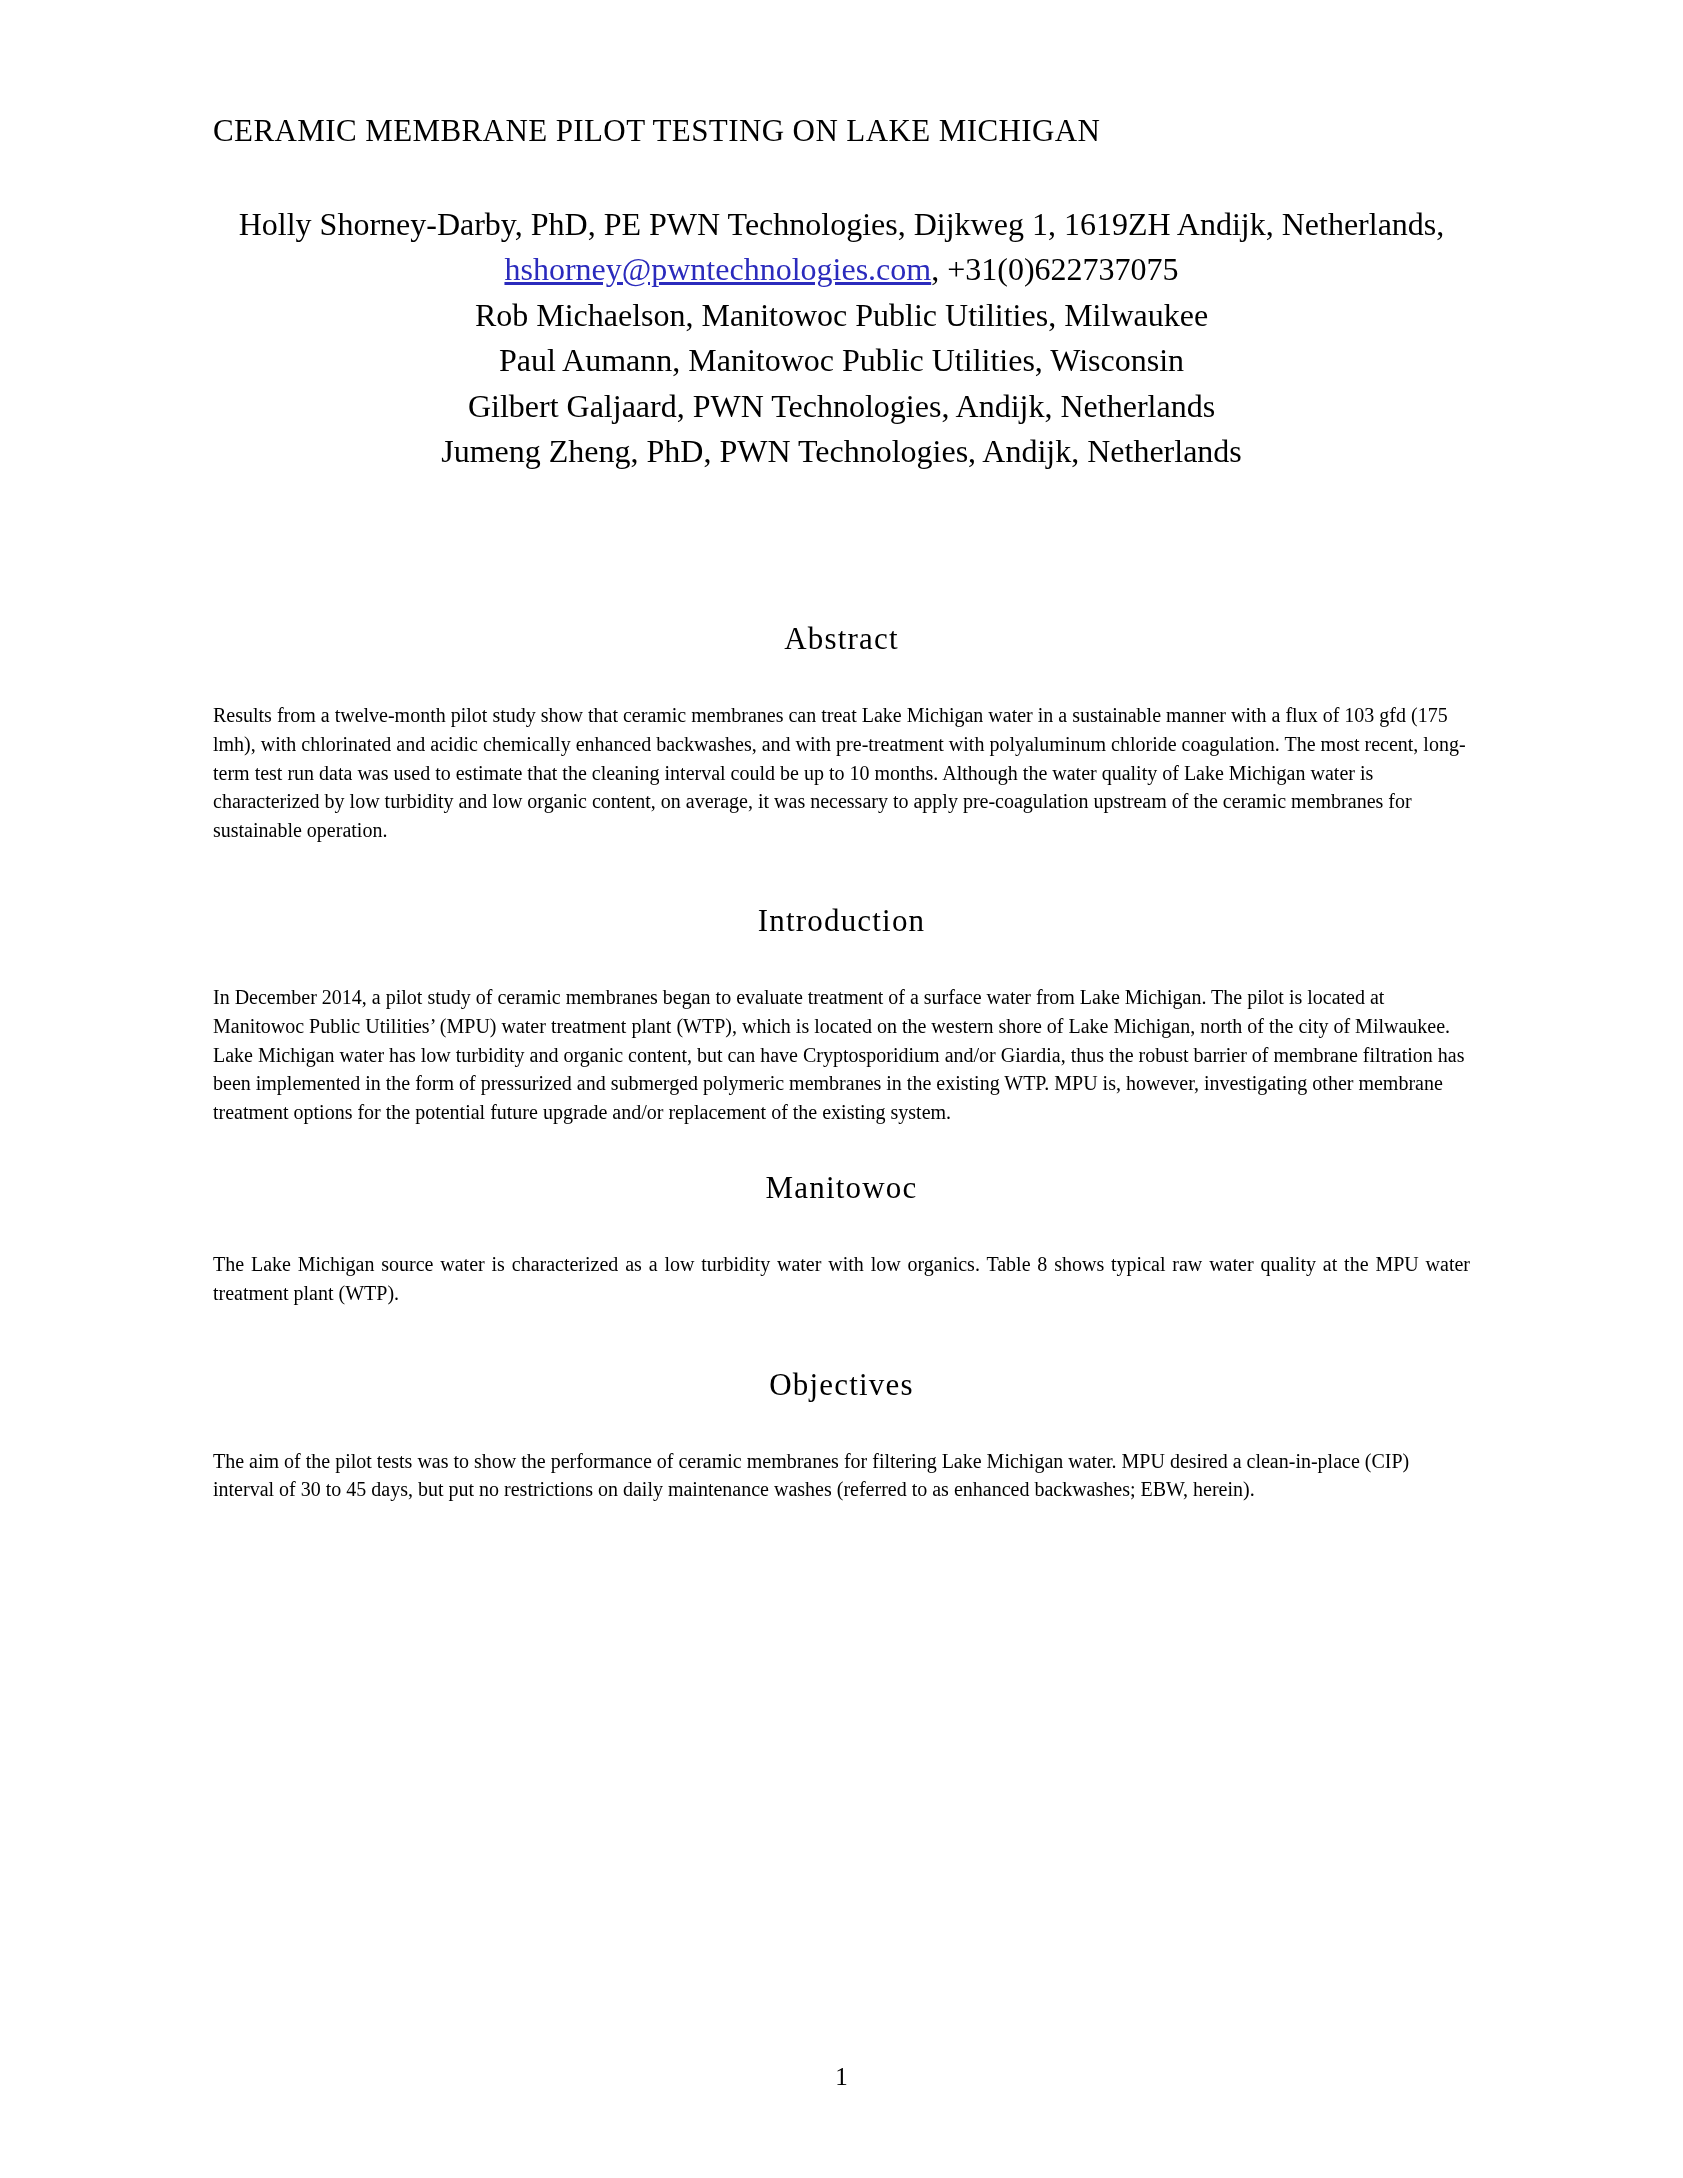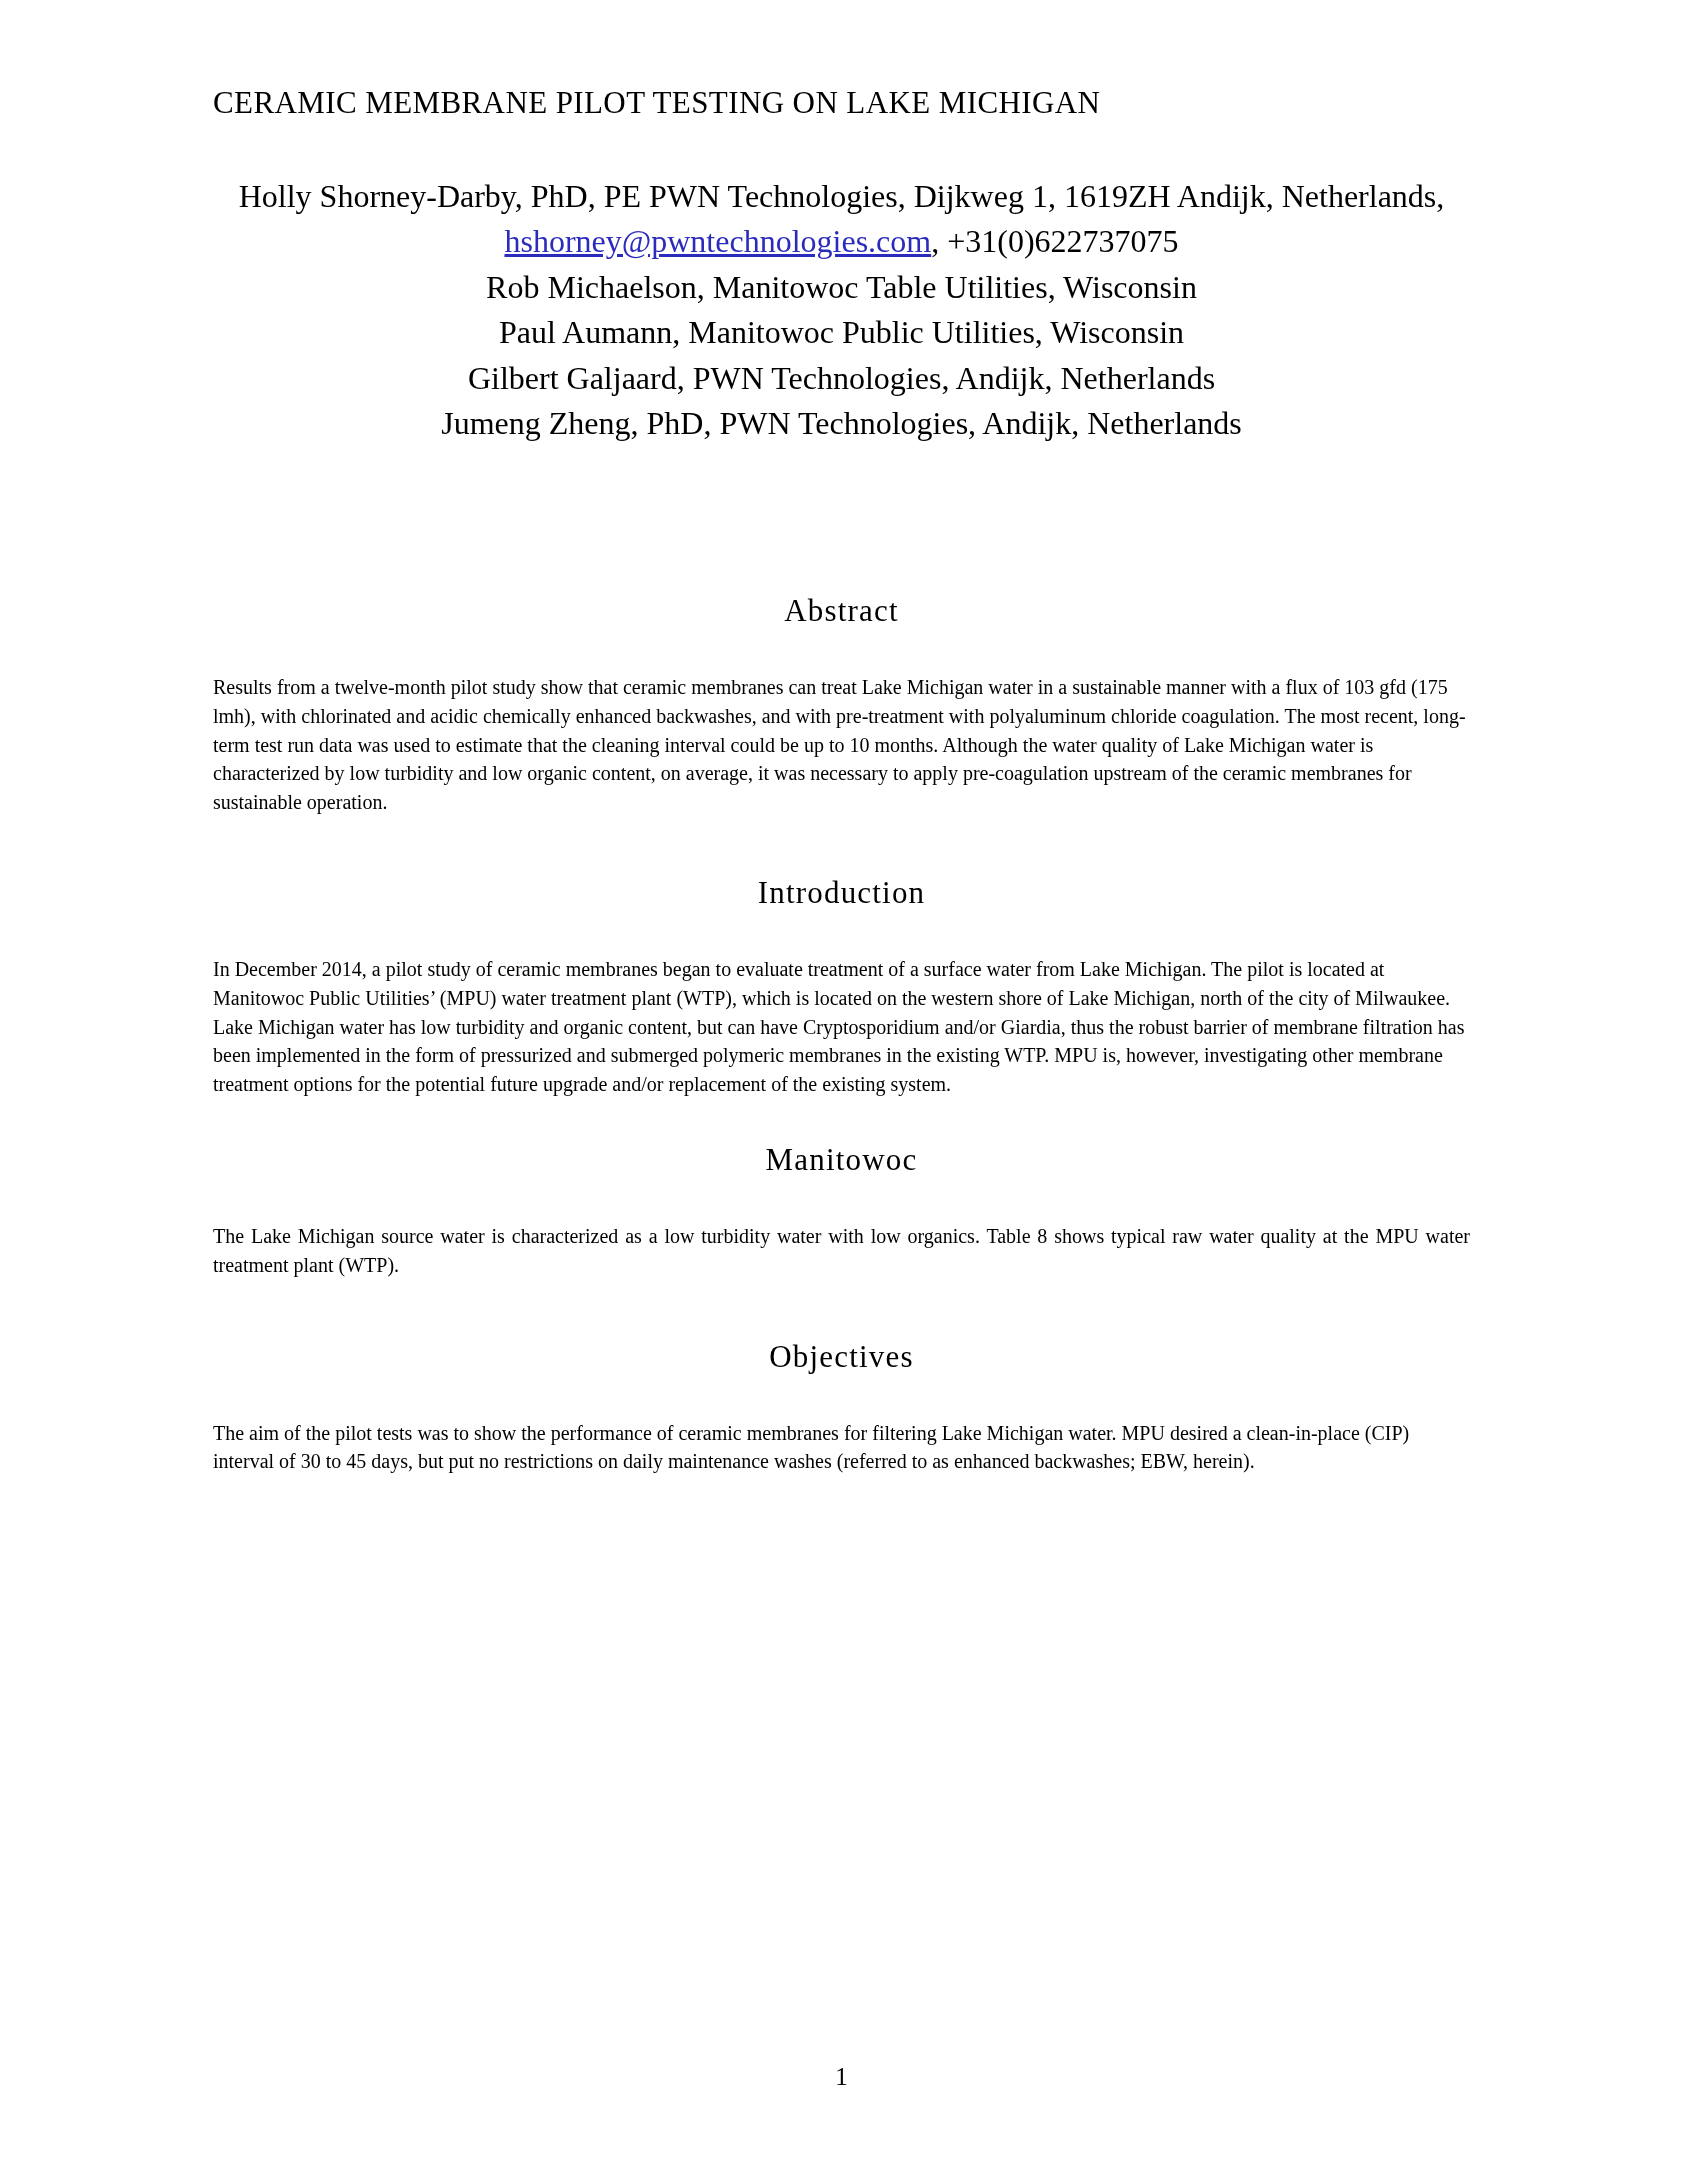--- a/index.html
+++ b/index.html
@@ -12,21 +12,21 @@
     height: 2178px;
     font-family: "Liberation Serif", "DejaVu Serif", serif;
     color: #000000;
     position: relative;
   }
   .page {
     position: relative;
     width: 1683px;
     height: 2178px;
     box-sizing: border-box;
-    padding: 84px 213px 59px 213px;
+    padding: 112px 213px 59px 213px;
   }
   .doc-title {
     font-size: 31px;
     letter-spacing: 0.4px;
     line-height: 1.25;
     margin: 0 0 51px 0;
     text-align: left;
     font-weight: normal;
   }
   .authors {
@@ -76,21 +76,21 @@
 </head>
 <body>
 
 <div class="page">
 
   <h1 class="doc-title">CERAMIC MEMBRANE PILOT TESTING ON LAKE MICHIGAN</h1>
 
   <div class="authors">
     <div class="line"><span>Holly Shorney-Darby, PhD, PE PWN Technologies, Dijkweg 1, 1619ZH Andijk, Netherlands,</span></div>
     <div class="line"><a class="email-link" href="#">hshorney@pwntechnologies.com</a><span>, +31(0)622737075</span></div>
-    <div class="line">Rob Michaelson, Manitowoc Table Utilities, Wisconsin</div>
+    <div class="line">Rob Michaelson, Manitowoc Public Utilities, Milwaukee</div>
     <div class="line">Paul Aumann, Manitowoc Public Utilities, Wisconsin</div>
     <div class="line">Gilbert Galjaard, PWN Technologies, Andijk, Netherlands</div>
     <div class="line">Jumeng Zheng, PhD, PWN Technologies, Andijk, Netherlands</div>
   </div>
 
   <div class="gap-before-abstract"></div>
 
   <h2 class="section-head">Abstract</h2>
   <div class="block-gap-44"></div>
   <p class="para">Results from a twelve-month pilot study show that ceramic membranes can treat Lake Michigan water in a sustainable manner with a flux of 103 gfd (175 lmh), with chlorinated and acidic chemically enhanced backwashes, and with pre-treatment with polyaluminum chloride coagulation.  The most recent, long-term test run data was used to estimate that the cleaning interval could be up to 10 months. Although the water quality of Lake Michigan water is characterized by low turbidity and low organic content, on average, it was necessary to apply pre-coagulation upstream of the ceramic membranes for sustainable operation.</p>

